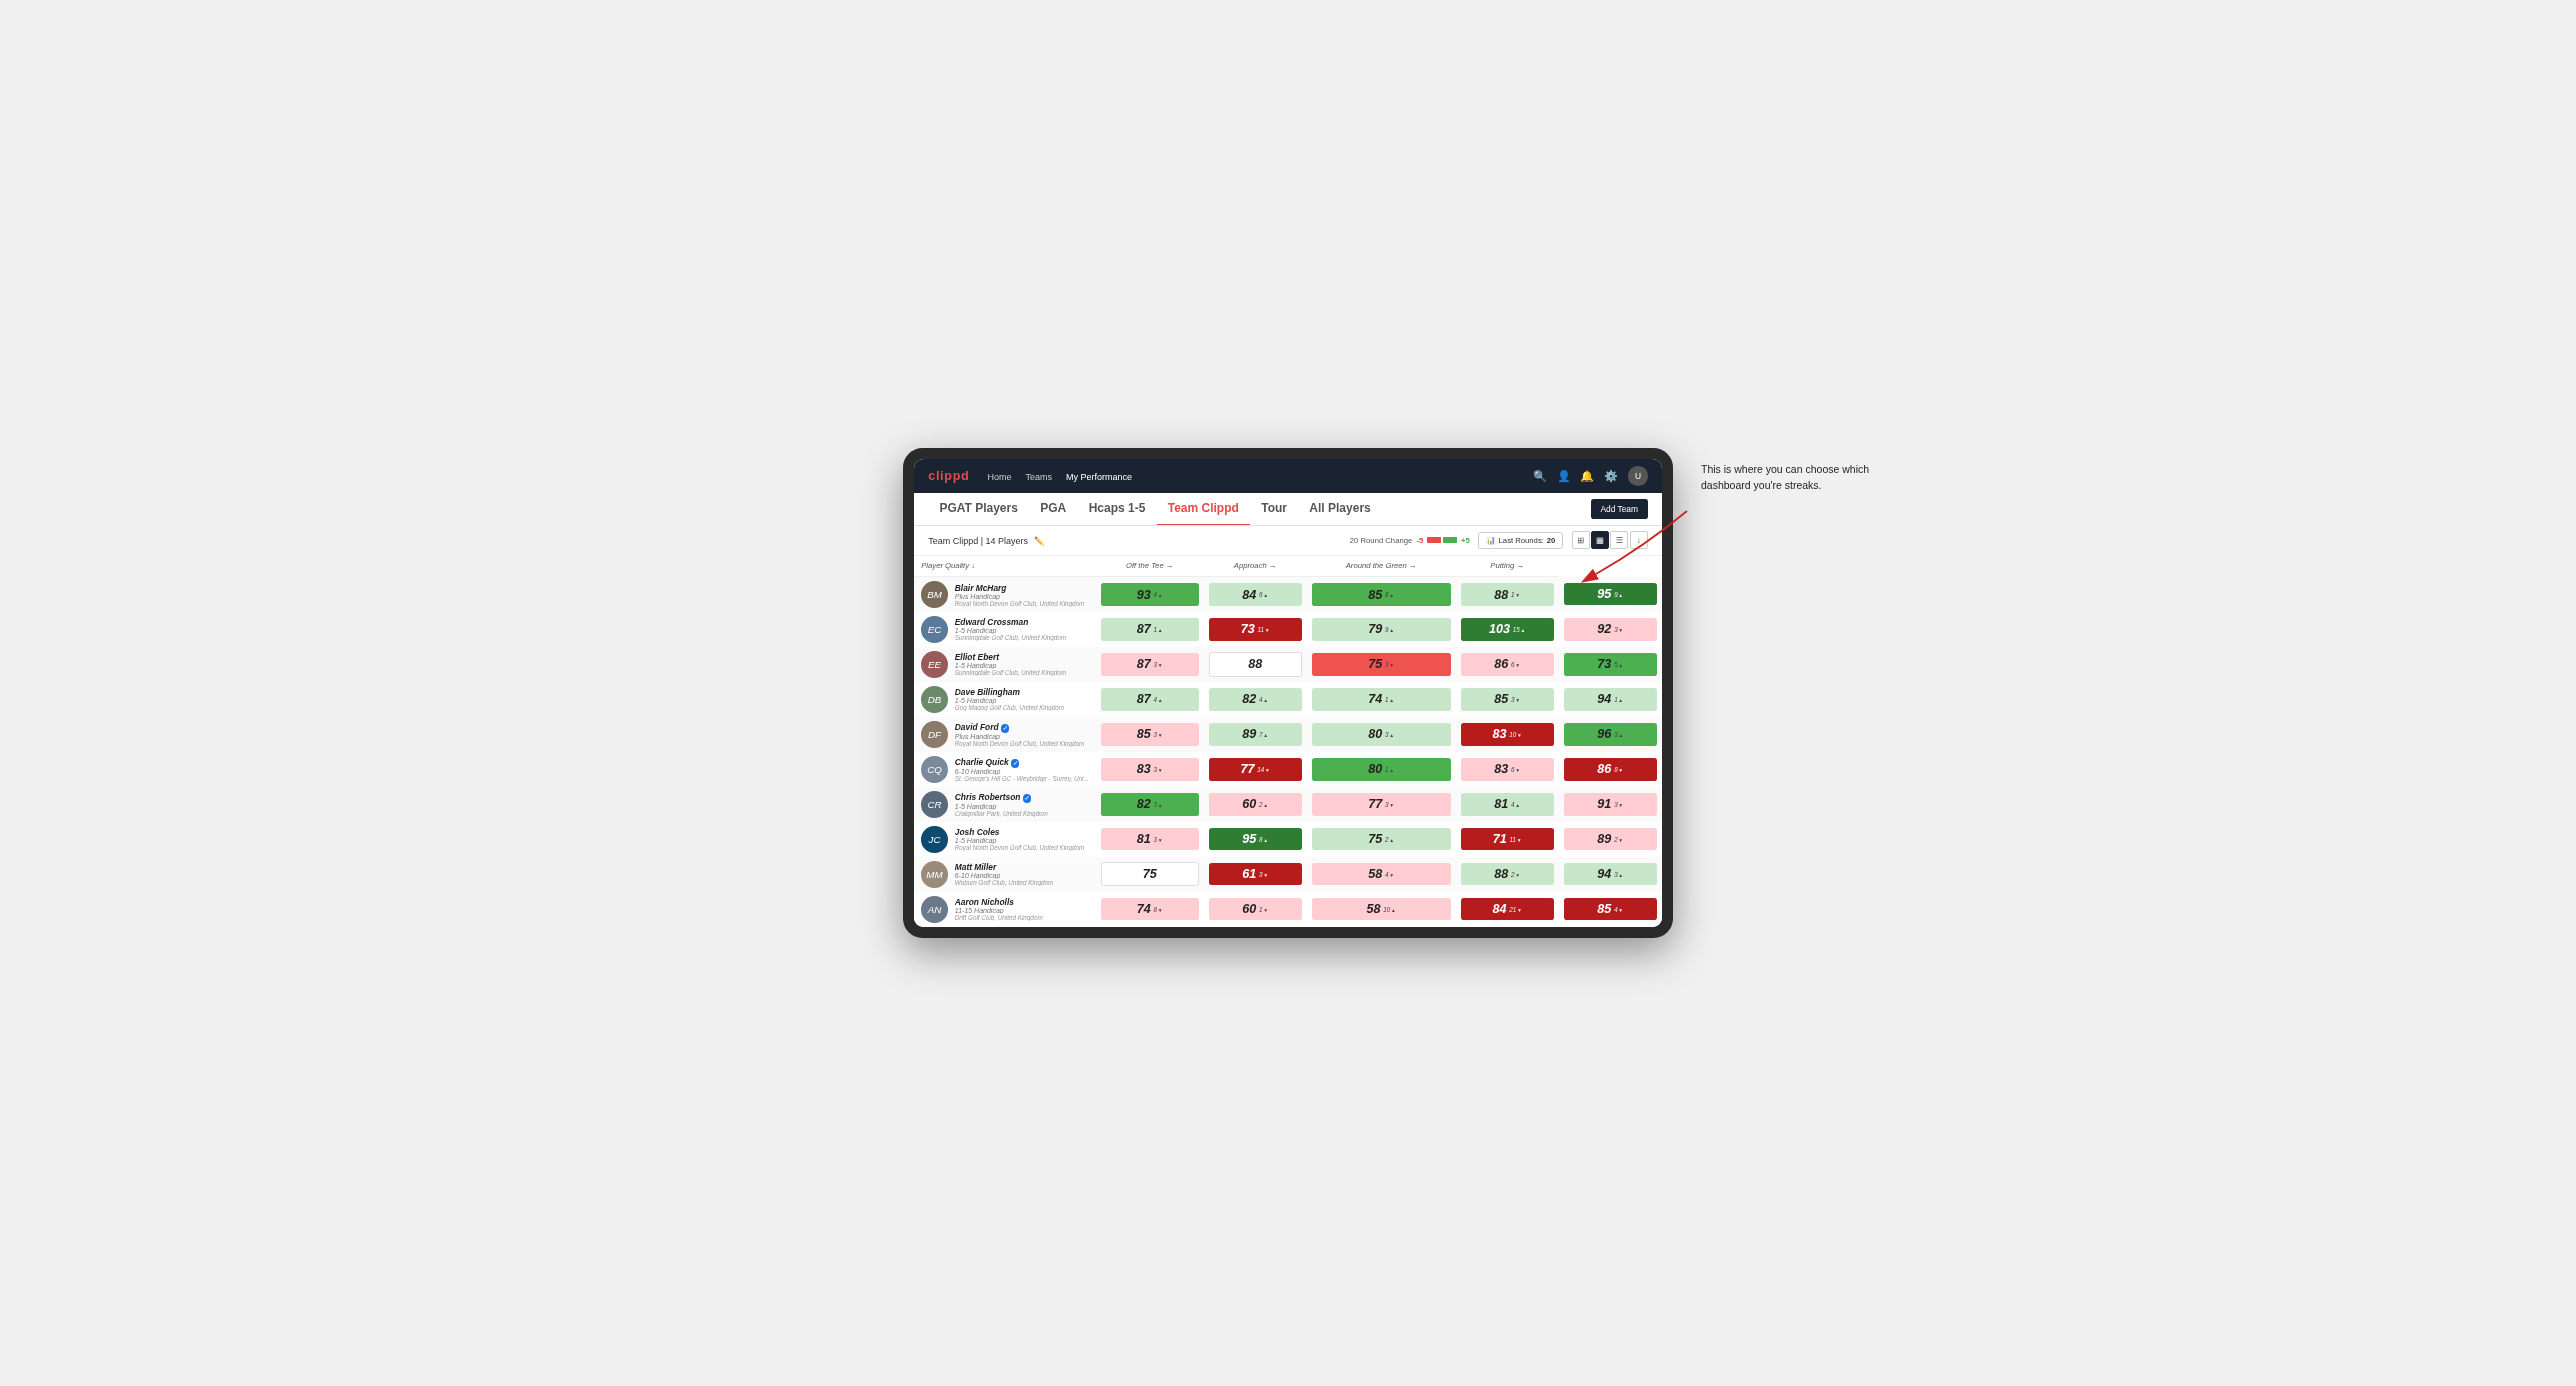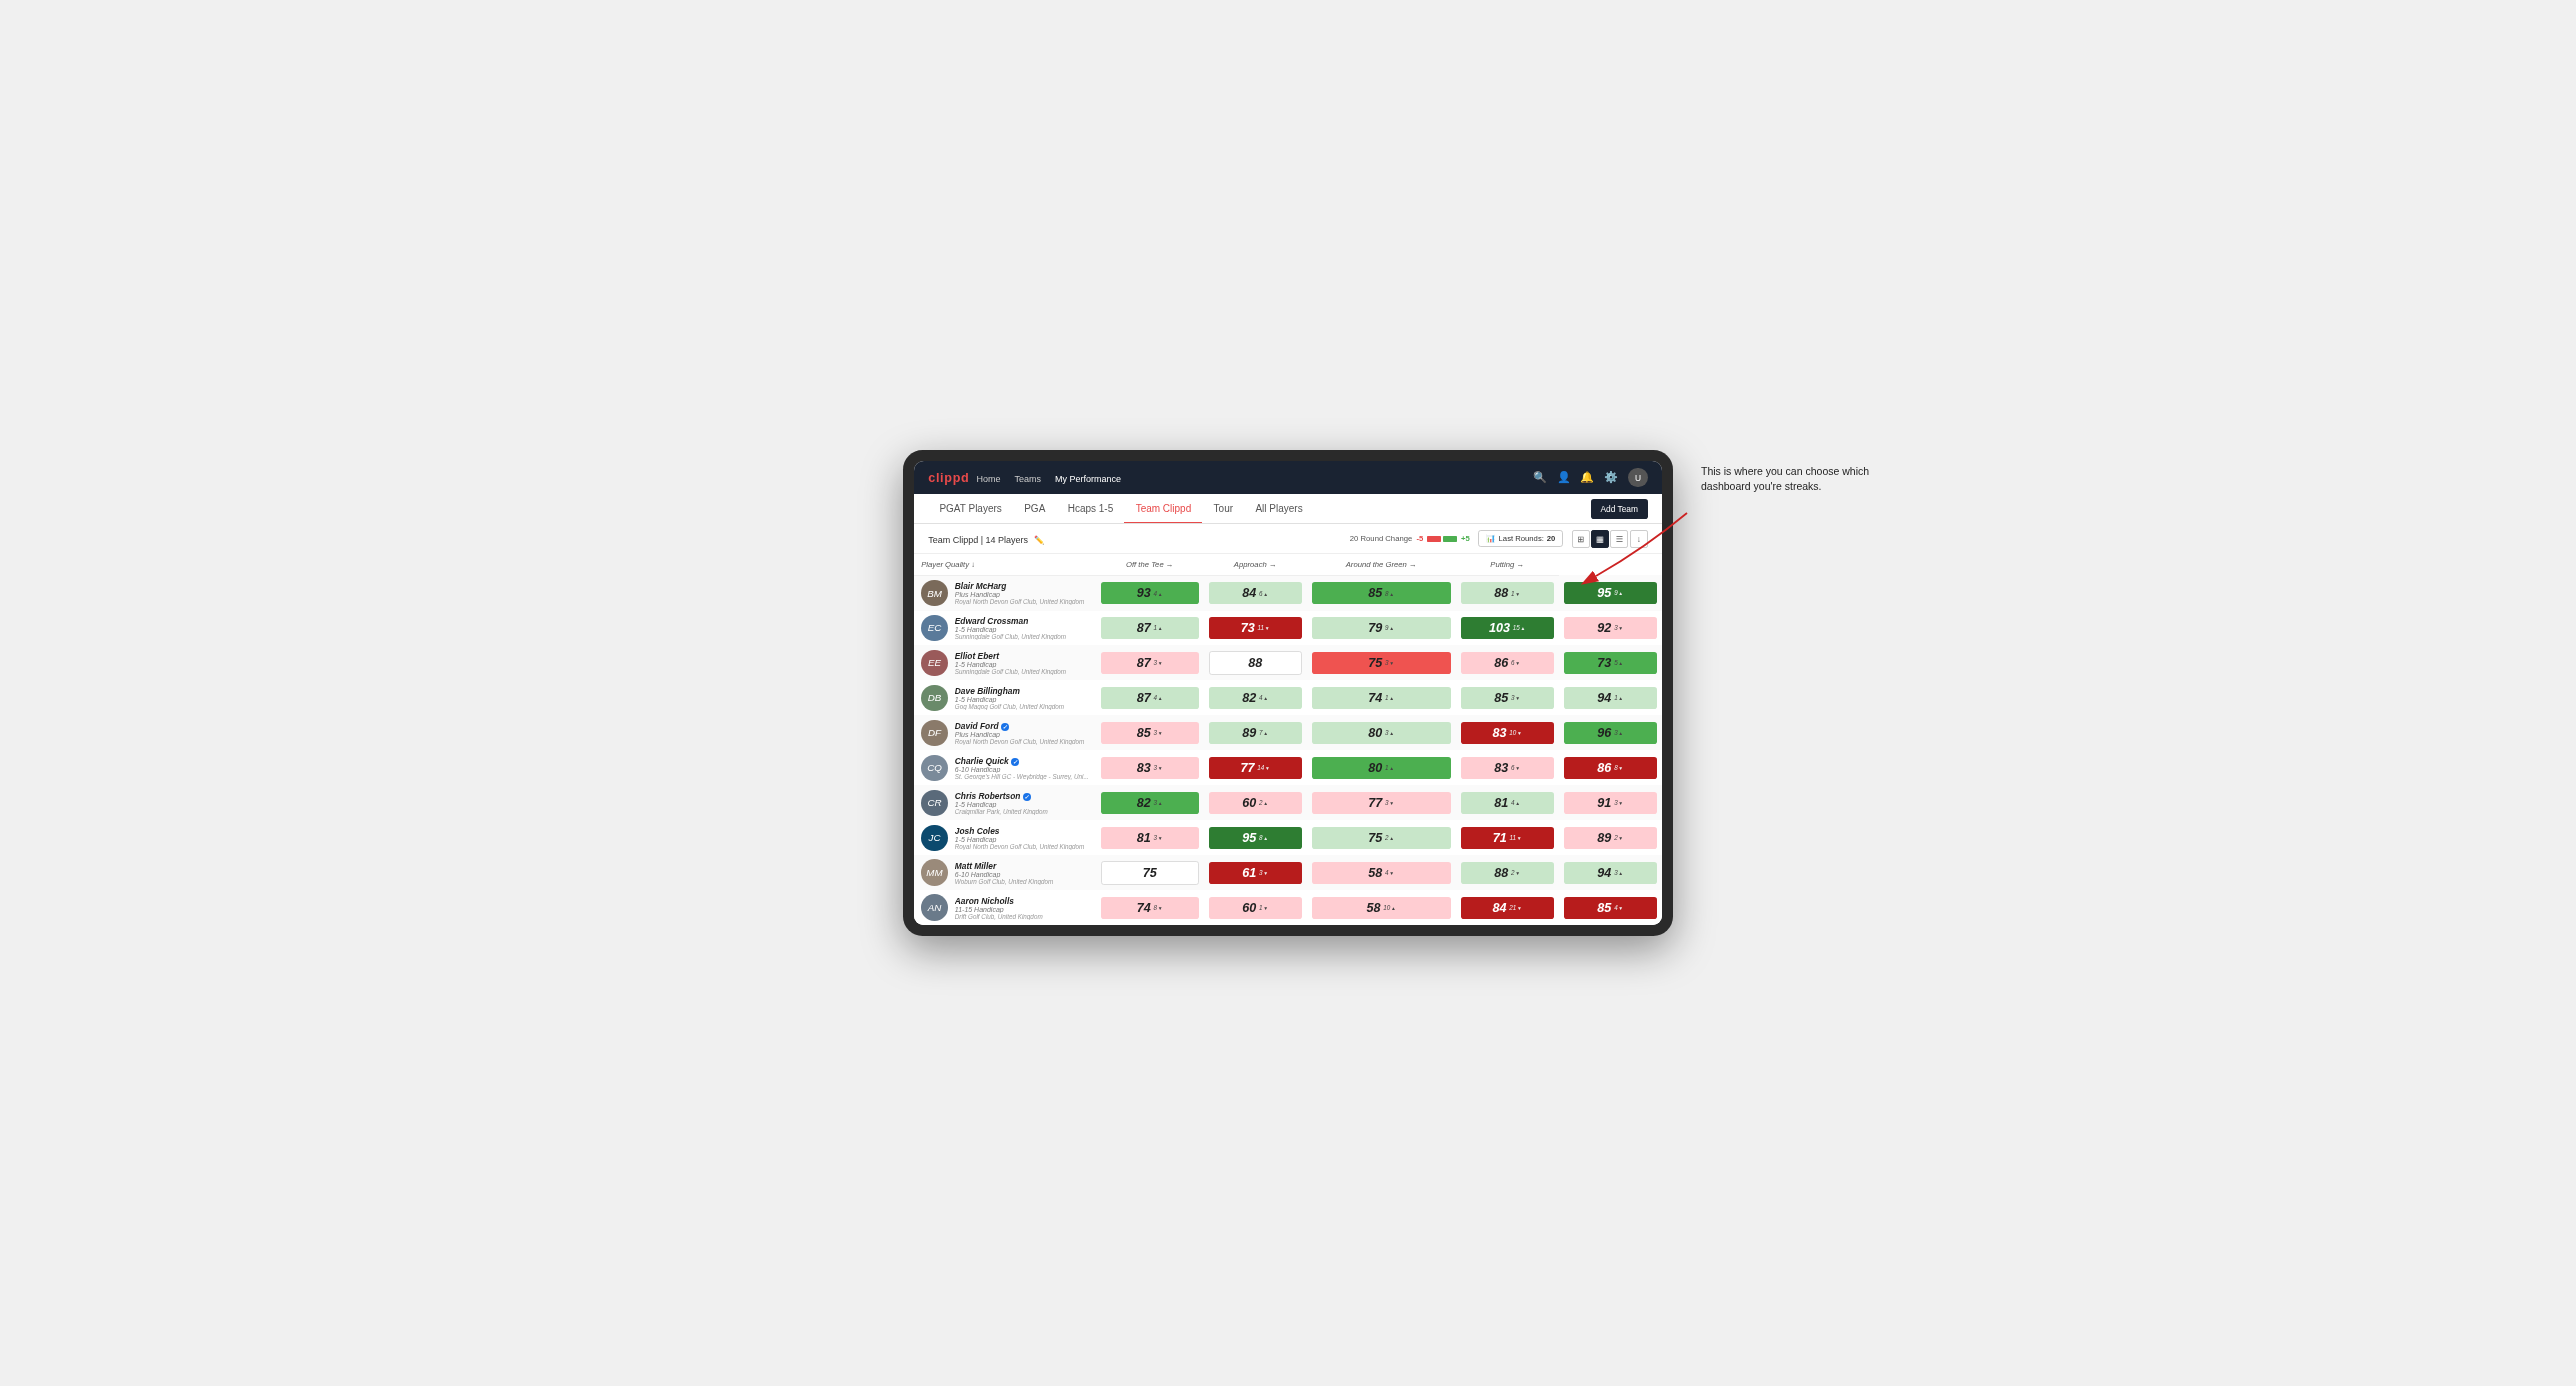--- a/index.html
+++ b/index.html
@@ -71,21 +71,21 @@
       background: #1a2332;
       padding: 7px 14px;
       display: flex;
       align-items: center;
       justify-content: space-between;
     }
 
     .nav-left {
       display: flex;
       align-items: center;
-      gap: 7px;
+      gap: 18px;
       text-align: center;
     }
 
     .logo {
       color: #e84a4a;
       font-size: 12.6px;
       font-weight: 700;
       letter-spacing: 0.7px;
     }
 
@@ -142,22 +142,23 @@
     .sub-nav-tabs {
       display: flex;
       list-style: none;
     }
 
     .sub-nav-tabs li a {
       display: block;
       padding: 8.4px 11.2px;
       text-decoration: none;
       color: #555;
-      font-size: 10px;
+      font-size: 12px;
       border-bottom: 1.4px solid transparent;
+      font-weight: bold;
     }
 
     .sub-nav-tabs li a.active {
       color: #e84a4a;
       border-bottom: 1.4px solid #e84a4a;
     }
 
     .add-team-btn {
       background: #1a2332;
       color: #fff;

